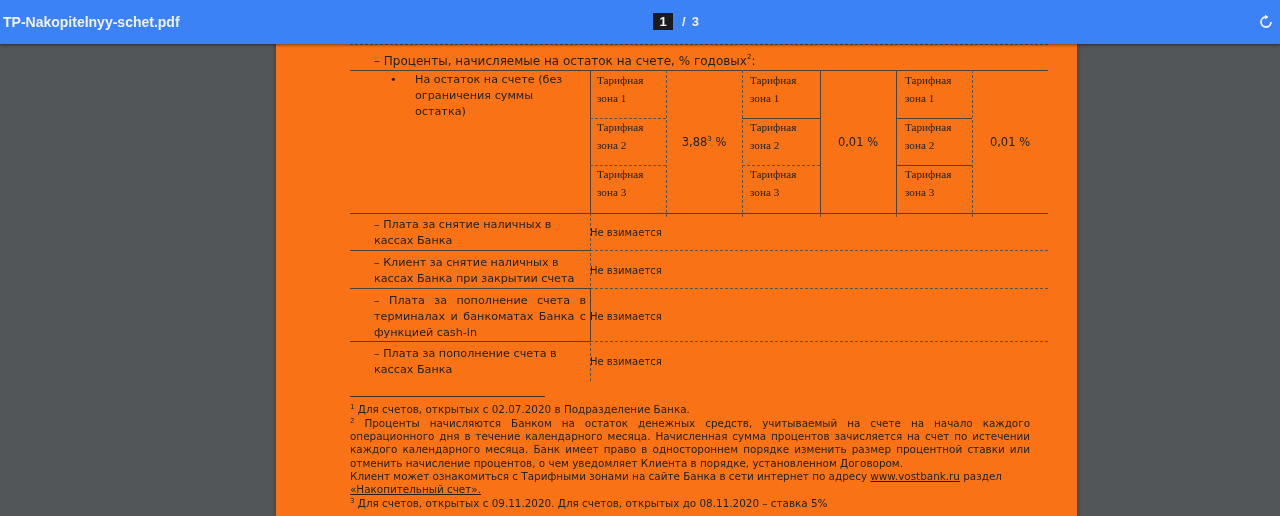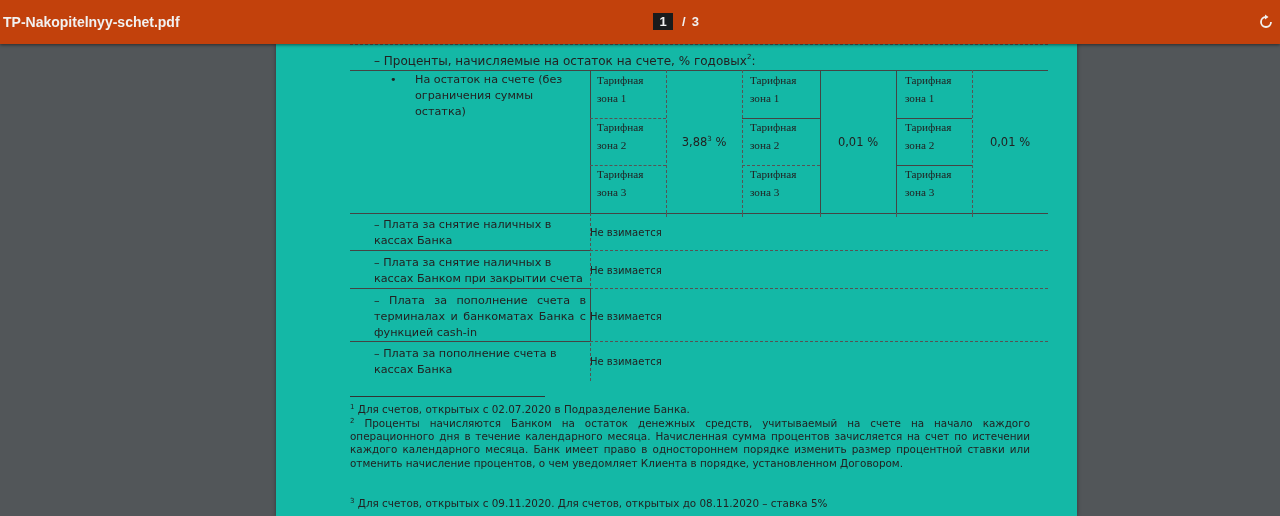--- a/index.html
+++ b/index.html
@@ -1,23 +1,23 @@
 <!DOCTYPE html>
 <html><head>
 <meta charset="utf-8">
 <style>
   html, body { margin:0; padding:0; }
   body { width:1280px; height:516px; overflow:hidden; background:#525659; font-family:"DejaVu Sans", sans-serif; position:relative; }
-  .toolbar { position:absolute; left:0; top:0; width:1280px; height:44px; background:#c2410c; box-shadow:0 1px 3px rgba(0,0,0,0.5); z-index:5; }
+  .toolbar { position:absolute; left:0; top:0; width:1280px; height:44px; background:#3b82f6; box-shadow:0 1px 3px rgba(0,0,0,0.5); z-index:5; }
   .title { position:absolute; left:3px; top:14px; color:#f1f1f1; font-family:"Liberation Sans", sans-serif; font-weight:bold; font-size:14px; }
   .pager { position:absolute; left:653px; top:13px; color:#f1f1f1; font-family:"Liberation Sans", sans-serif; font-weight:bold; font-size:13px; display:flex; align-items:center; }
   .pager .cur { background:#191b1c; padding:1px 6px; min-width:8px; text-align:center; }
   .pager .sep { margin:0 6px 0 9px; }
   .rotate { position:absolute; left:1258px; top:14px; width:16px; height:16px; }
-  .page { position:absolute; left:276px; top:44px; width:801px; height:472px; background:#14b8a6; box-shadow:0 0 4px rgba(0,0,0,0.4); }
+  .page { position:absolute; left:276px; top:44px; width:801px; height:472px; background:#f97316; box-shadow:0 0 4px rgba(0,0,0,0.4); }
   .doc { position:absolute; font-family:"DejaVu Sans", sans-serif; font-size:11.2px; color:#222; line-height:16px; }
   .hl { position:absolute; height:0; }
   .vl { position:absolute; width:0; }
   .solid-h { border-top:1.5px solid #444; }
   .dot-h { border-top:1px dashed #555; }
   .solid-v { border-left:1.5px solid #444; }
   .dot-v { border-left:1px dashed #555; }
   .zone { position:absolute; font-size:11.2px; line-height:18px; color:#222;font-family:Liberation Serif, serif; }
   .val { position:absolute; font-size:11.5px; color:#222; text-align:center; }
   .nv { position:absolute; left:314px; width:458px; text-align:left; font-size:10px; }
@@ -99,30 +99,31 @@
   <div class="hl dot-h" style="left:314px; top:244px; width:458px;"></div>
   <div class="vl solid-v" style="left:314px; top:244px; height:53px;"></div>
   <div class="hl solid-h" style="left:74px; top:297px; width:240px;"></div>
   <div class="hl dot-h" style="left:314px; top:297px; width:458px;"></div>
 
   <div>
     <div class="doc" style="left:98px; top:173px; width:212px;">– Плата за снятие наличных в кассах Банка</div>
     <div class="nv doc" style="top:181px;">Не взимается</div>
   </div>
   <div>
-    <div class="doc" style="left:98px; top:211px; width:212px;">– Плата за снятие наличных в кассах Банком при закрытии счета</div>
+    <div class="doc" style="left:98px; top:211px; width:212px;">– Клиент за снятие наличных в кассах Банка при закрытии счета</div>
     <div class="nv doc" style="top:219px;">Не взимается</div>
   </div>
   <div>
     <div class="doc" style="left:98px; top:249px; width:212px; text-align:justify;">– Плата за пополнение счета в терминалах и банкоматах Банка с функцией cash-in</div>
     <div class="nv doc" style="top:265px;">Не взимается</div>
   </div>
   <div>
     <div class="doc" style="left:98px; top:302px; width:200px;">– Плата за пополнение счета в кассах Банка</div>
     <div class="nv doc" style="top:310px;">Не взимается</div>
   </div>
 
   <div class="hl" style="left:74px; top:352px; width:195px; border-top:1px solid #333;"></div>
 
   <div class="fn" style="top:359px;"><sup>1</sup><span> Для счетов, открытых с 02.07.2020 в Подразделение Банка.</span></div>
   <div class="fn" style="top:373px;"><sup>2</sup><span> Проценты начисляются Банком на остаток денежных средств, учитываемый на счете на начало каждого операционного дня в течение календарного месяца. Начисленная сумма процентов зачисляется на счет по истечении каждого календарного месяца. Банк имеет право в одностороннем порядке изменить размер процентной ставки или отменить начисление процентов, о чем уведомляет Клиента в порядке, установленном Договором.</span></div>
+  <div class="fn" style="top:426px; text-align:left;"><span>Клиент может ознакомиться с Тарифными зонами на сайте Банка в сети интернет по адресу </span><u>www.vostbank.ru</u><span> раздел</span><u> «Накопительный счет».</u></div>
   <div class="fn" style="top:453px;"><sup>3</sup><span> Для счетов, открытых с 09.11.2020. Для счетов, открытых до 08.11.2020 – ставка 5%</span></div>
 </div>
 
 </body></html>

